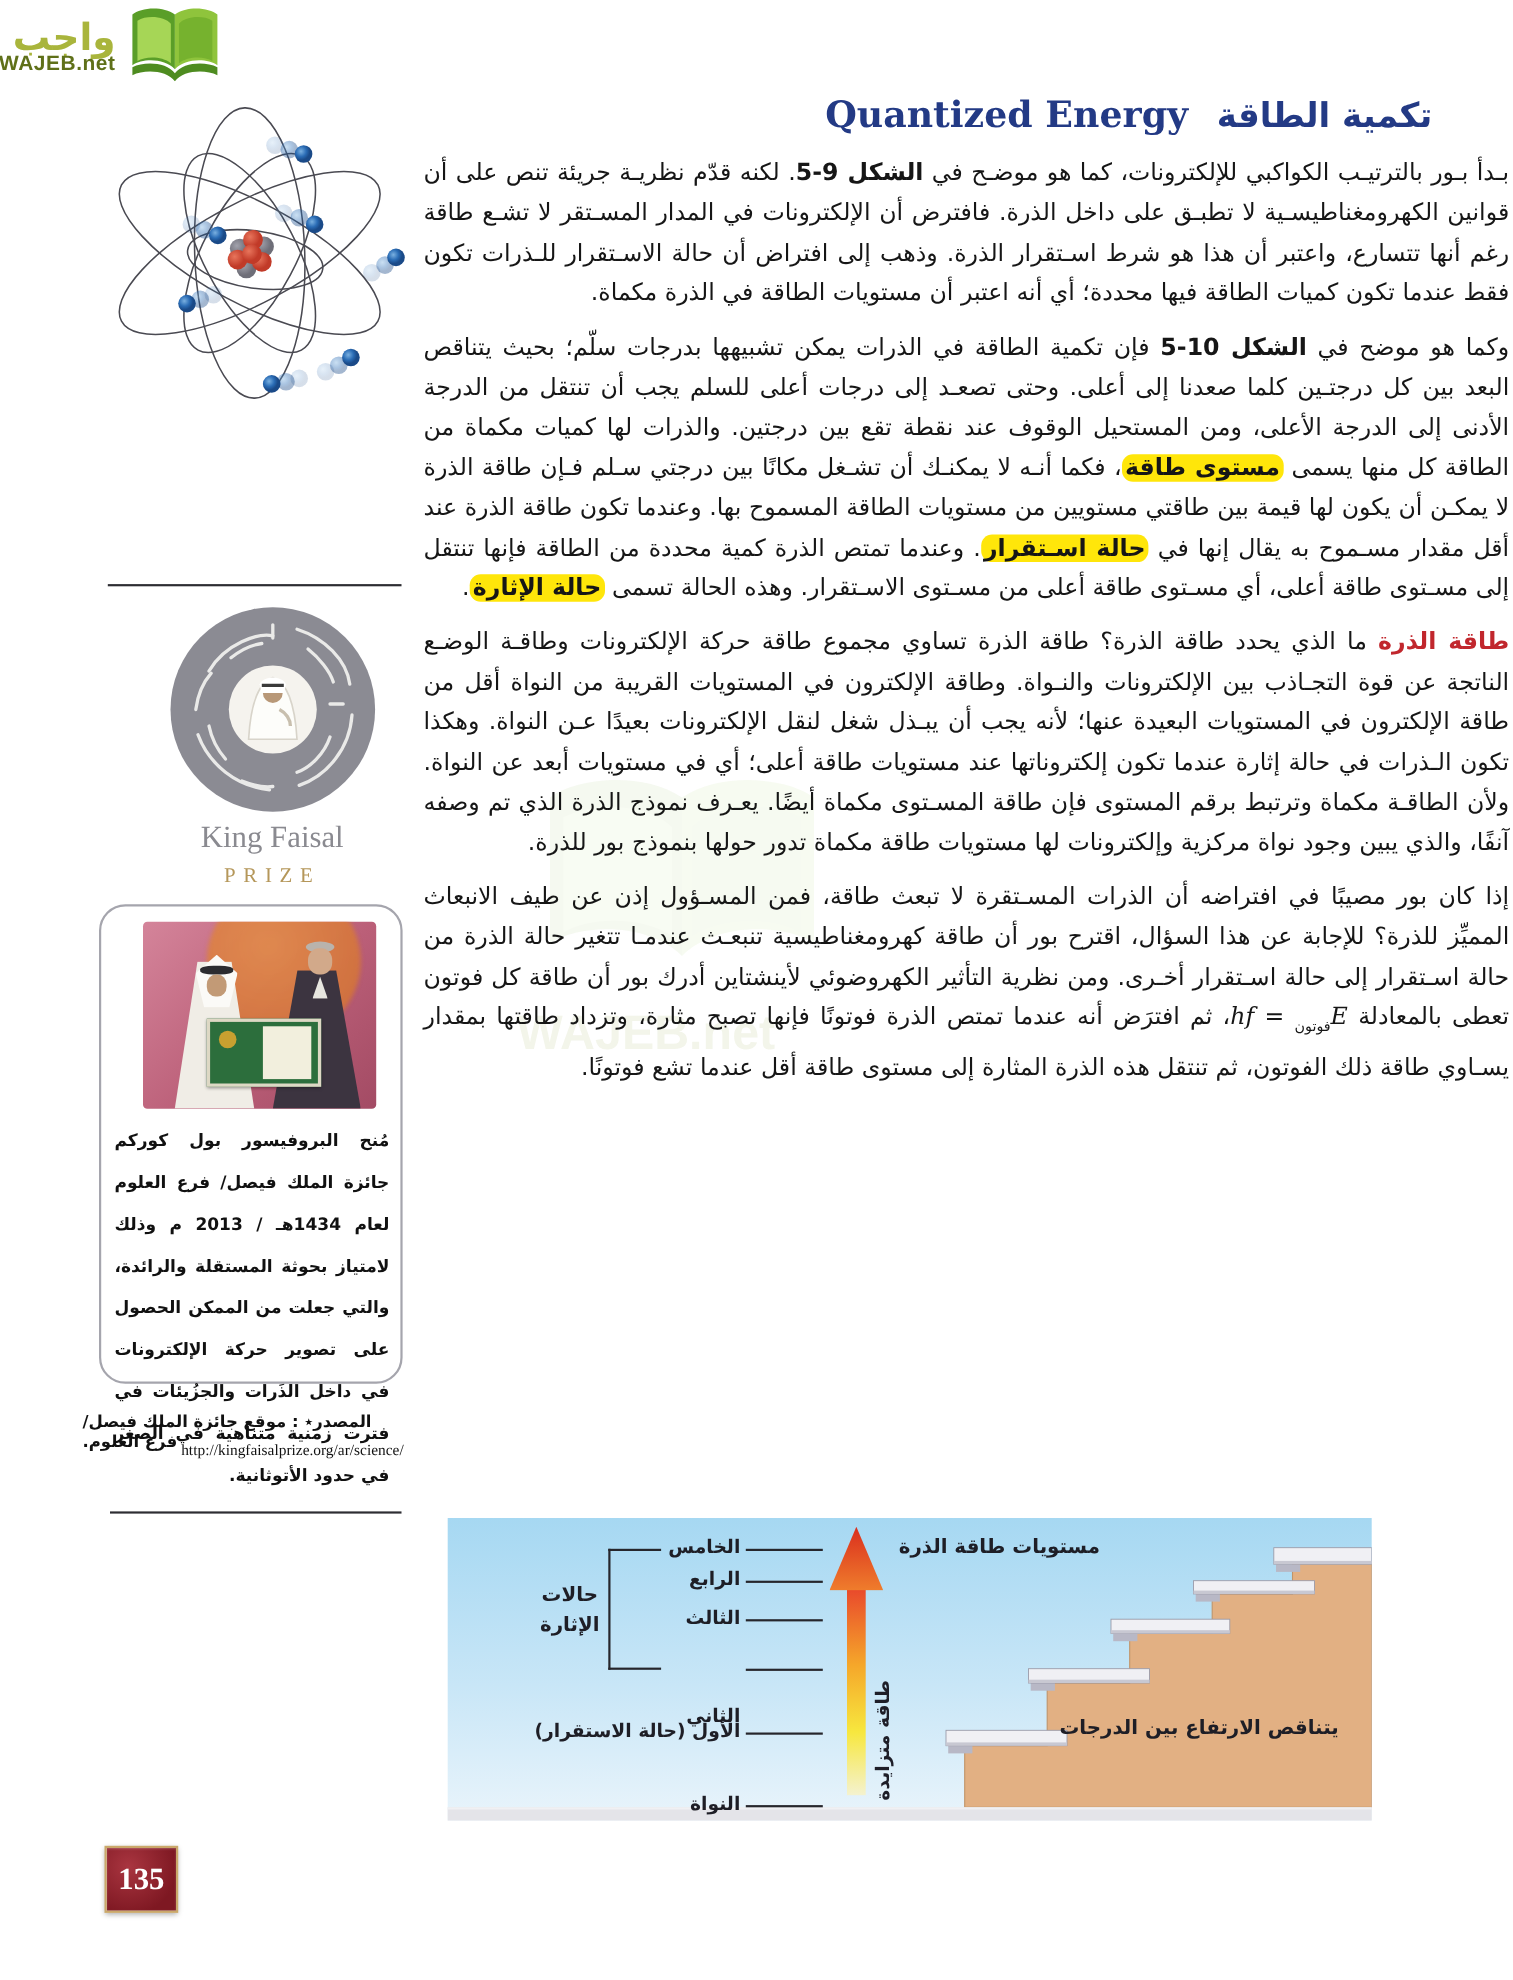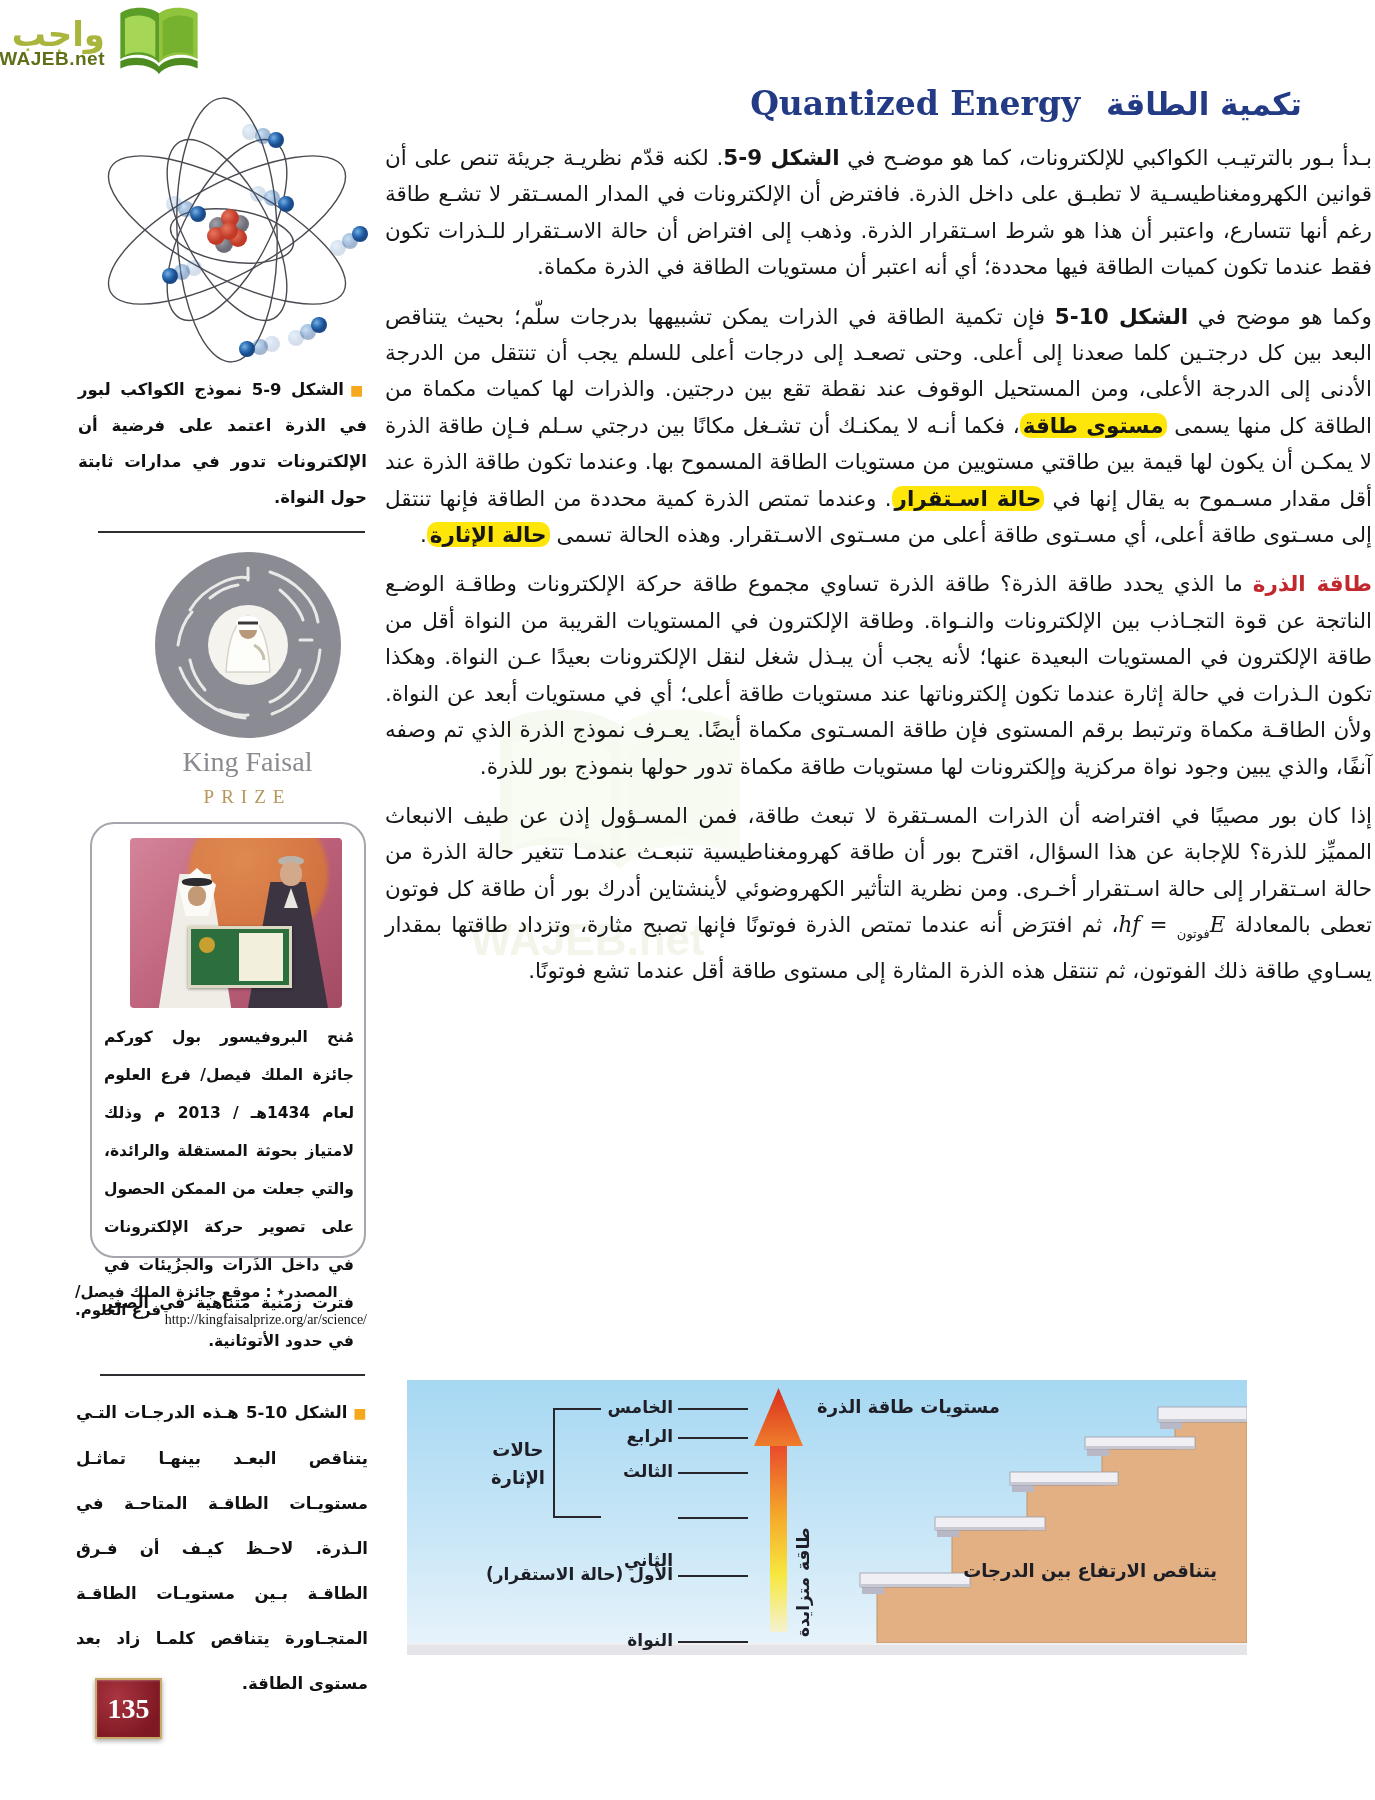--- a/index.html
+++ b/index.html
@@ -183,21 +183,20 @@
           </g>
         <g>
             <circle cx="214" cy="252" r="8" fill="url(#eg)" opacity=".18"></circle>
             <circle cx="226" cy="246" r="8" fill="url(#eg)" opacity=".4"></circle>
             <circle cx="237" cy="239" r="8" fill="url(#eg)"></circle>
           </g>
       </g>
     </svg>
   </div>
 
-  <div class="cap cap9"><span class="bullet">■</span><span><span class="seg-b">الشكل 9-5</span><span> نموذج الكواكب لبور في الذرة اعتمد على فرضية أن الإلكترونات تدور في مدارات ثابتة حول النواة.</span></span></div>
 
   <div class="sep-line" style="left:98px; top:531px; width:267px;"></div>
 
   <div class="kfp-logo">
     <svg width="196" height="190" viewBox="0 0 196 190">
       <circle cx="98" cy="95" r="93" fill="#8b8b93"></circle>
       <g stroke="#f4f4f2" stroke-width="3" fill="none" opacity=".9" stroke-linecap="round">
         <path d="M40 60 C55 35 85 25 98 28"></path>
           <path d="M120 22 C145 30 165 50 168 72"></path>
         <path d="M170 100 C168 130 148 155 122 164"></path>
@@ -239,21 +238,20 @@
       </div>
     </div>
     <div class="photo-cap">مُنح البروفيسور بول كوركم جائزة الملك فيصل/ فرع العلوم لعام 1434هـ / 2013 م وذلك لامتياز بحوثة المستقلة والرائدة، والتي جعلت من الممكن الحصول على تصوير حركة الإلكترونات في داخل الذَرات والجزُيئات في فترت زمنية متناهية في الصغر في حدود الأتوثانية.</div>
   </div>
 
   <div class="source-label">المصدر٭ : موقع جائزة الملك فيصل/ فرع العلوم.</div>
   <div class="source-url">http://kingfaisalprize.org/ar/science/</div>
 
   <div class="sep-line" style="left:100px; top:1374px; width:265px;"></div>
 
-  <div class="cap cap10"><span class="bullet">■</span><span><span class="seg-b">الشكل 10-5</span><span> هـذه الدرجـات التـي يتناقص البعـد بينهـا تماثـل مستويـات الطاقـة المتاحـة في الـذرة. لاحـظ كيـف أن فـرق الطاقـة بـين مستويـات الطاقـة المتجـاورة يتناقص كلمـا زاد بعد مستوى الطاقة.</span></span></div>
 
   <div class="page-badge">
     <span>135</span>
   </div>
 
   <div class="fig10">
     <svg class="stairs-svg" width="840" height="275" viewBox="0 0 840 275">
       <polygon points="470,263 470,207 545,207 545,150 620,150 620,105 695,105 695,69 768,69 768,42 840,42 840,263" fill="#e2b083" stroke="#c09469" stroke-width="1"></polygon>
       <g fill="#b8b8c6">
         <rect x="455" y="207" width="22" height="7"></rect>

